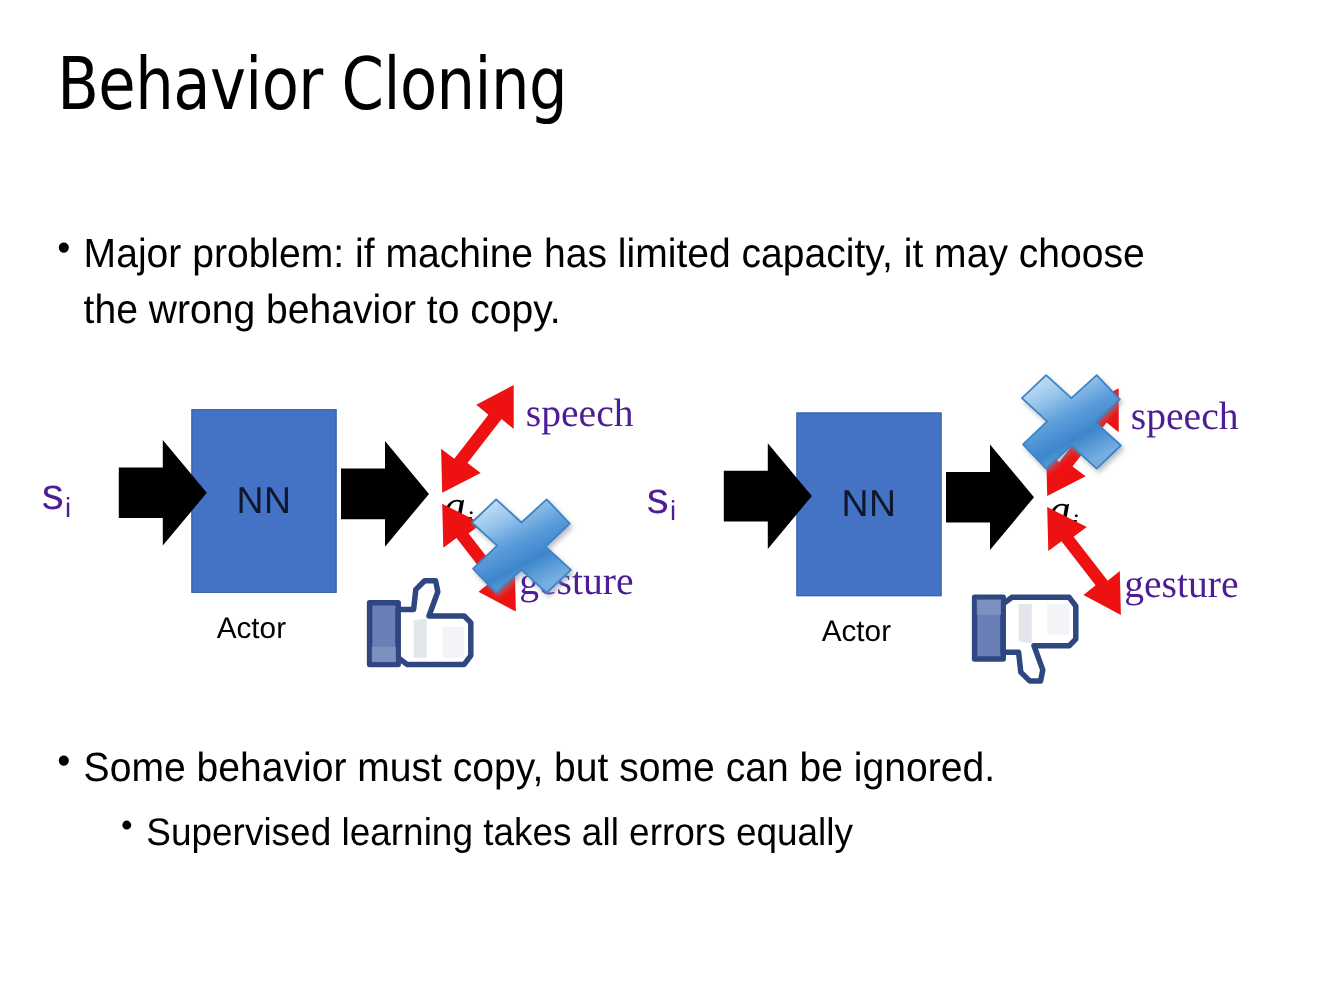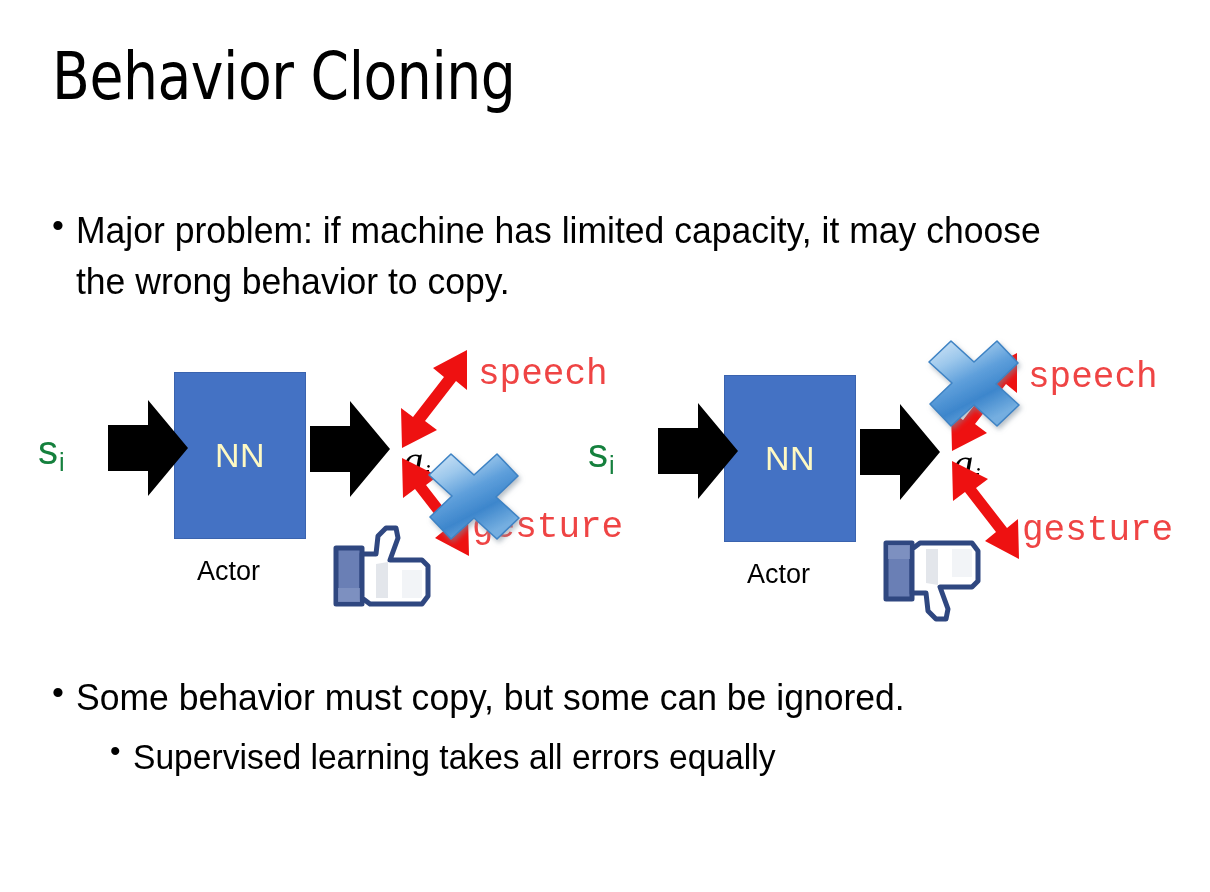--- a/index.html
+++ b/index.html
@@ -66,38 +66,38 @@
     height: 300px;
   }
   #diagram-left  { left: 10px;  top: 330px; }
   #diagram-right { left: 560px; top: 333px; }
 
   .s-label {
     position: absolute;
     font-size: 40px;
     line-height: 1;
     font-family: "Liberation Sans", sans-serif;
-    color: #15803d;
+    color: #4c1d95;
   }
   .s-label .sub {
     font-size: 25px;
     vertical-align: -0.28em;
     margin-left: 1px;
   }
 
   .nn-box {
     position: absolute;
     background: #4472C4;
     border: 1.5px solid #3A63AE;
     display: flex;
     align-items: center;
     justify-content: center;
   }
   .nn-box .nn-label {
-    color: #fef9c3;
+    color: #0f172a;
     font-size: 34px;
     font-family: "Liberation Sans", sans-serif;
     letter-spacing: 0.5px;
   }
 
   .actor-label {
     position: absolute;
     font-size: 27px;
     line-height: 1;
     color: #000;
@@ -124,22 +124,22 @@
   .ahat-label .sub {
     font-size: 0.63em;
     vertical-align: -0.30em;
     margin-left: 0px;
   }
 
   .io-label {
     position: absolute;
     font-size: 36px;
     line-height: 1;
-    color: #ef4444;
-    font-family: Liberation Mono, monospace;
+    color: #4c1d95;
+    font-family: Liberation Serif, serif;
     white-space: nowrap;
   }
 
   .svg-layer {
     position: absolute;
     left: 0;
     top: 0;
     width: 600px;
     height: 300px;
     overflow: visible;

